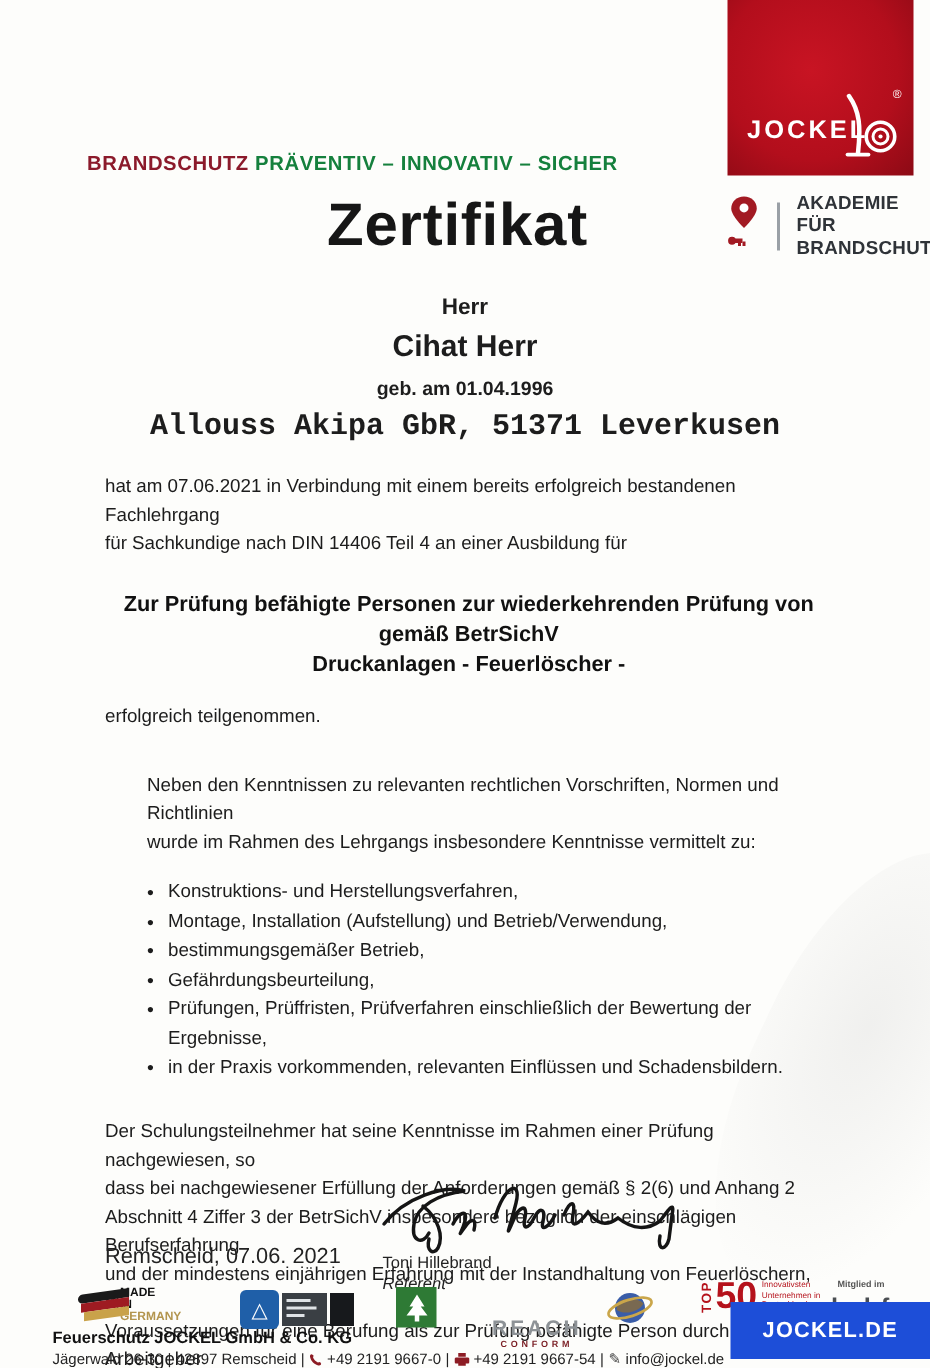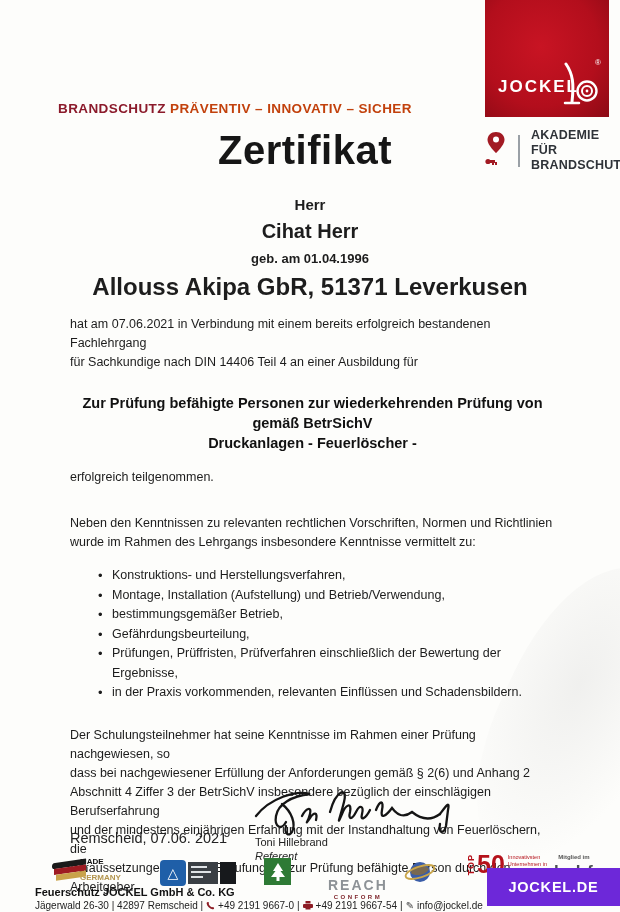--- a/index.html
+++ b/index.html
@@ -11,38 +11,38 @@
                transform:rotate(25deg);}
   
   .jockel-box{position:absolute;left:485px;top:0;width:124px;height:117px;
               background:radial-gradient(ellipse at 45% 40%,#c81423 0%,#b30e1c 60%,#8c0a15 100%);}
   .jockel-text{position:absolute;left:13px;top:77px;color:#fff;font-weight:bold;
                font-size:17px;letter-spacing:2px;}
   .jockel-reg{position:absolute;right:8px;top:58px;color:#fff;font-size:8px;}
   .jockel-ext{position:absolute;right:10px;top:62px;}
   .tagline{position:absolute;left:58px;top:101px;font-size:13.5px;font-weight:bold;letter-spacing:.4px;}
   .tagline .hl{color:#8b1a2b;}
-  .tagline .rest{color:#c2410c;margin-top:28px;}
+  .tagline .rest{color:#15803d;margin-top:28px;}
   .akademie{position:absolute;left:485px;top:128px;display:flex;align-items:center;gap:11px;}
   .akademie .divider{width:2px;height:32px;background:#9aa0a6;}
   .akademie .ak-text{font-size:12.5px;font-weight:bold;color:#2f3338;line-height:15px;letter-spacing:.2px;}
   .title{position:absolute;left:0;top:128px;width:620px;text-align:center;}
   .title span{display:inline-block;margin-left:-10px;font-size:40px;font-weight:bold;color:#161616;letter-spacing:.5px;}
   
   .recipient{position:absolute;left:0;top:196px;width:620px;text-align:center;}
   .r-salutation{font-size:15px;font-weight:bold;}
   .r-name{font-size:20px;font-weight:bold;margin-top:7px;}
   .r-birth{font-size:13px;font-weight:bold;margin-top:8px;}
-  .r-company{font-family:Liberation Sans, sans-serif;font-size:24px;font-weight:bold;margin-top:7px;}
+  .r-company{font-family:Liberation Mono, monospace;font-size:20px;font-weight:bold;margin-top:7px;}
   
   .bodycol{position:absolute;left:70px;top:315px;width:485px;font-size:12.5px;line-height:19px;color:#1c1c1c;}
   .para-line{display:block;}
   .course-head{margin-top:21px;text-align:center;font-weight:bold;font-size:14.5px;line-height:20px;color:#111;}
   .result{margin-top:15px;}
-  .kintro{margin-top:27px;}
+  .kintro{margin-top:27px;margin-left:28px;}
   ul.bullets{margin:14px 0 0 0;padding:0;list-style:none;}
   ul.bullets li{position:relative;padding-left:42px;line-height:19.5px;}
   ul.bullets li::before{content:"•";position:absolute;left:28px;top:0;font-size:13px;}
   .exam{margin-top:23px;}
   
   .sig-svg{position:absolute;left:252px;top:782px;}
   .sig-name{position:absolute;left:255px;top:836px;width:200px;text-align:left;font-size:11px;color:#222;}
   .sig-role{position:absolute;left:255px;top:850px;width:200px;text-align:left;font-size:11px;color:#222;font-style:italic;}
   .place-date{position:absolute;left:70px;top:830px;font-size:14.5px;color:#222;}
   
@@ -79,21 +79,21 @@
   .top50 .t-gray{font-size:5.5px;color:#7d7d7d;display:block;line-height:6.5px;}
   .bvbf{position:absolute;left:506px;top:2px;text-align:center;}
   .bvbf .member{font-size:6px;color:#555;font-weight:bold;}
   .bvbf .name{font-size:17px;font-weight:bold;color:#4a4e52;letter-spacing:1px;margin-top:2px;}
   
   .footer-text{position:absolute;left:35px;top:886px;}
   .f-company{font-size:11px;font-weight:bold;color:#111;}
   .f-line{font-size:10px;color:#222;margin-top:2px;display:flex;align-items:center;gap:3px;}
   .f-icon{display:inline-flex;align-items:center;}
   .pen-glyph{font-size:10px;color:#444;}
-  .website-box{position:absolute;left:487px;top:868px;width:133px;height:38px;background:#6d28d9;
+  .website-box{position:absolute;left:487px;top:868px;width:133px;height:38px;background:#1d4ed8;
                display:flex;align-items:center;justify-content:center;}
   .website-box span{color:#fff;font-weight:bold;font-size:14.5px;letter-spacing:.8px;}
 </style>
 </head>
 <body>
 
 <div class="page">
   <div class="scan-smudge"></div>
 
   <div class="jockel-box">

